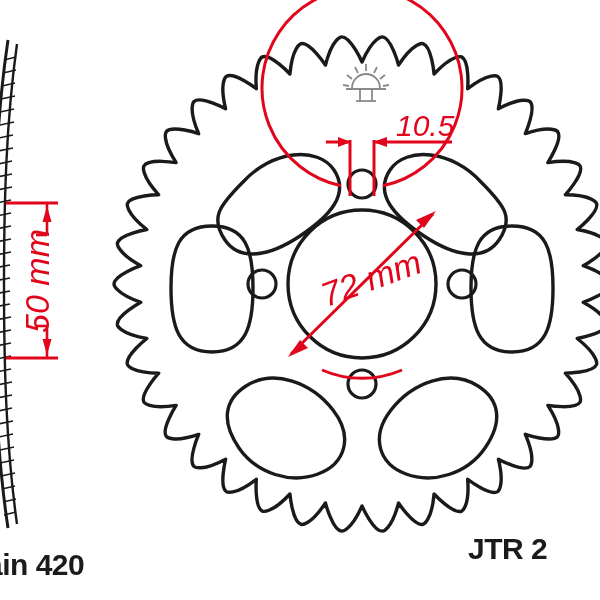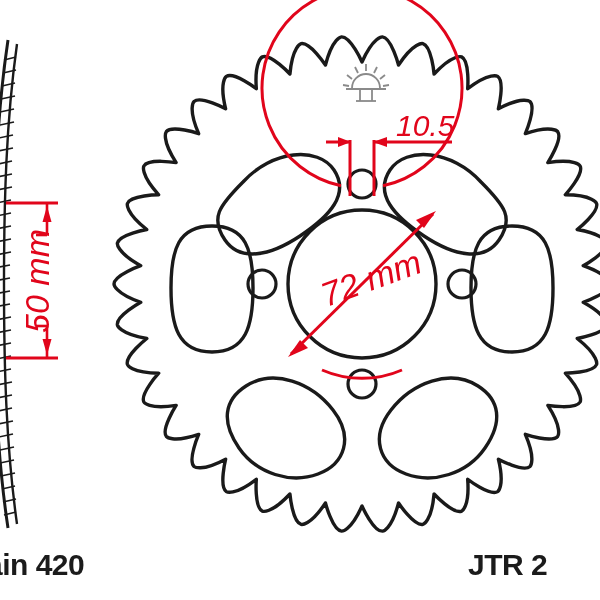--- a/index.html
+++ b/index.html
@@ -30,21 +30,21 @@
     color: #1b1b1b;
     letter-spacing: -0.5px;
     white-space: nowrap;
   }
   #caption-left {
     left: -14px;
     top: 548px;
   }
   #caption-right {
     left: 468px;
-    top: 548px;
+    top: 532px;
     text-align: right;
   }
 </style>
 </head>
 <body>
 
 <div id="page">
 
   <svg id="drawing" viewBox="0 0 600 600">
 

